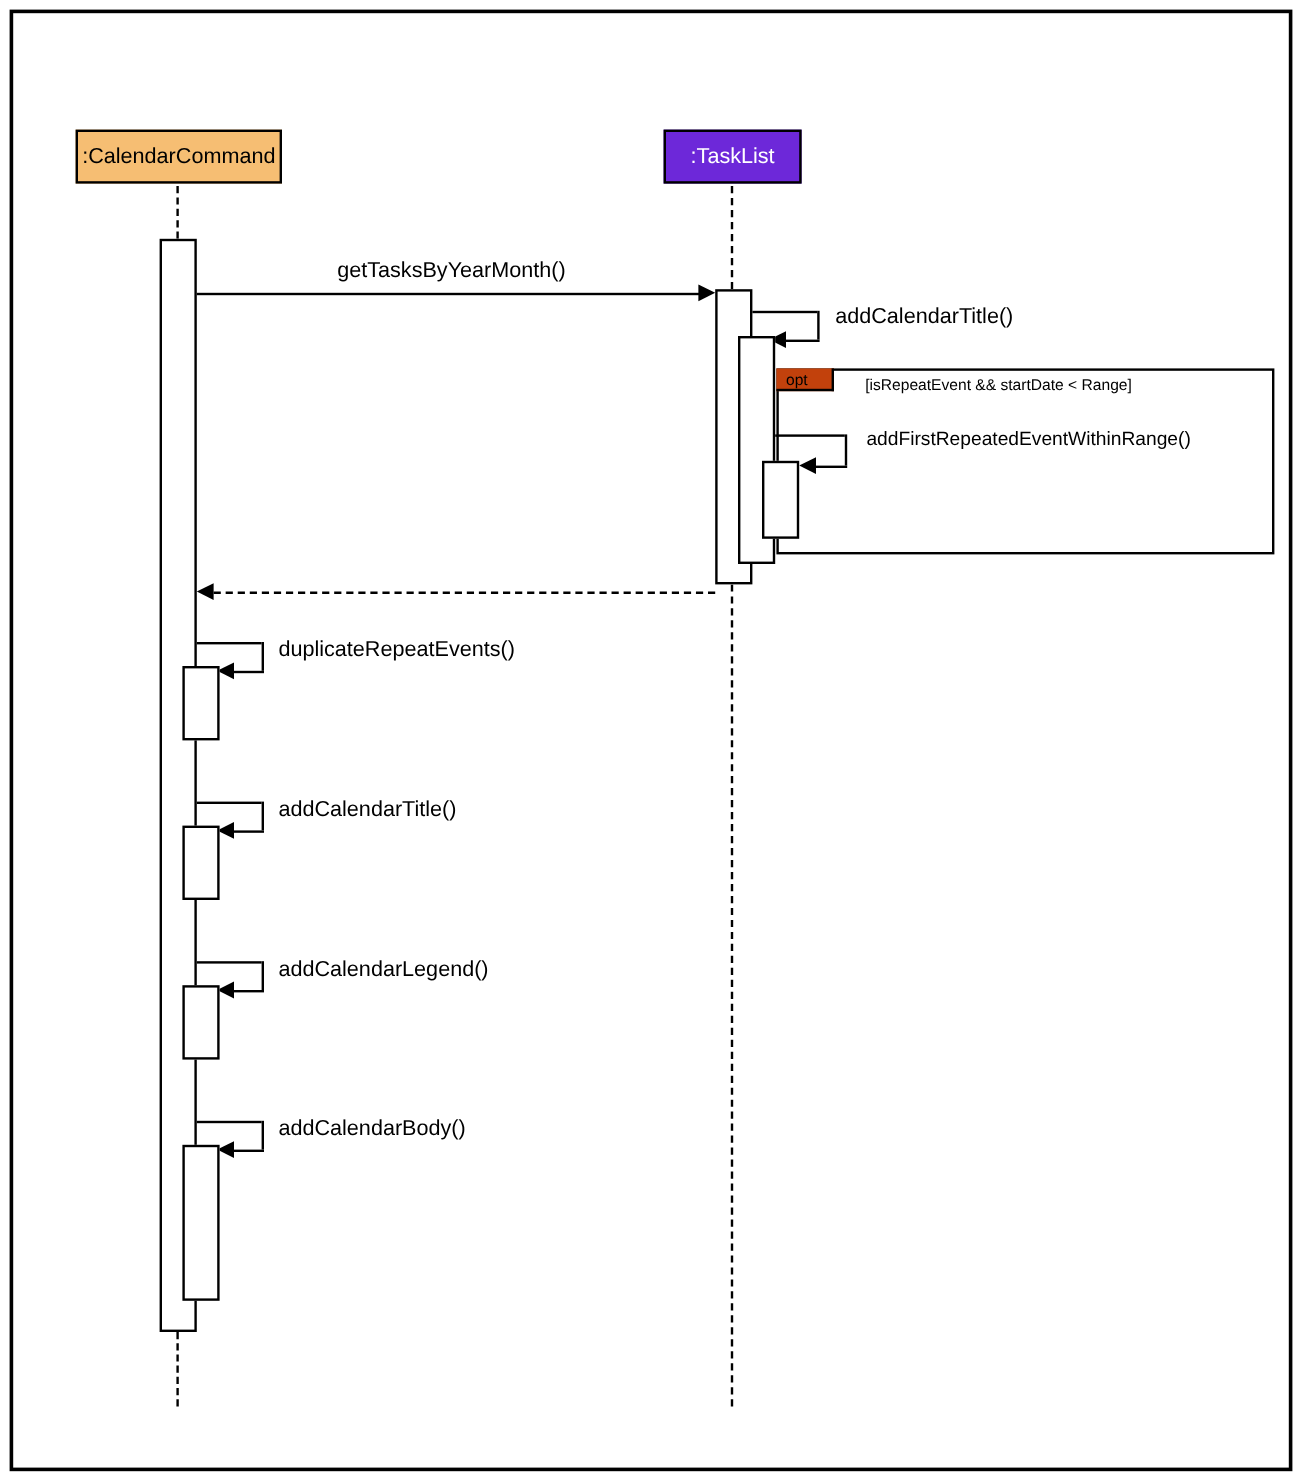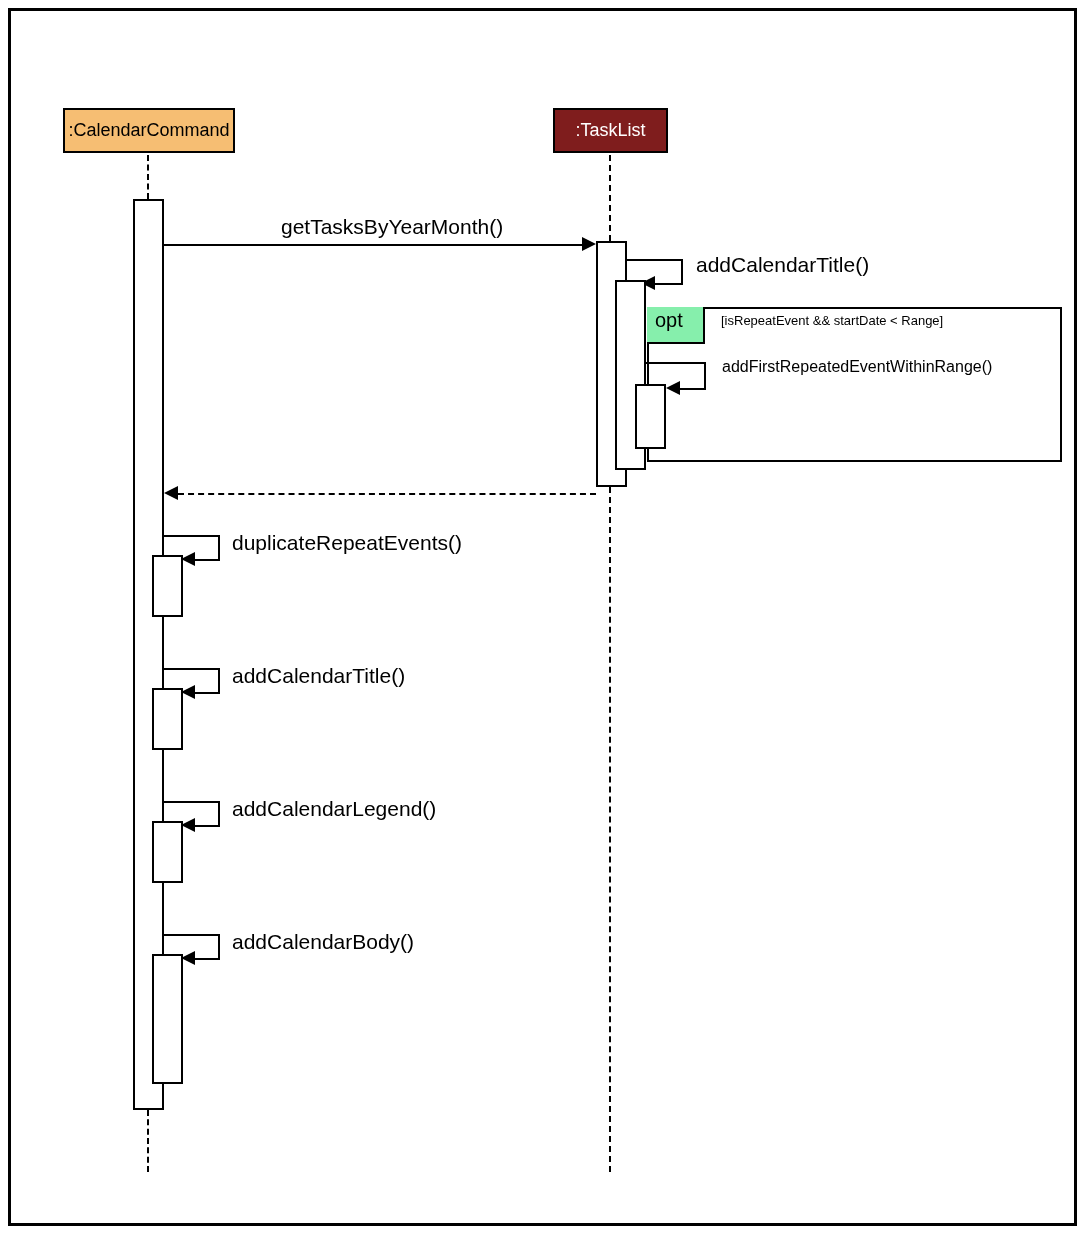--- a/index.html
+++ b/index.html
@@ -2,30 +2,30 @@
 <html><head>
 <meta charset="utf-8">
 <style>
   html,body{margin:0;padding:0;background:#fff;font-family:"Trebuchet MS",Arial,sans-serif}
   #stage{position:relative;width:1087px;height:1234px;background:#fff}
   .frame{position:absolute;border:3px solid #000;box-sizing:border-box}
   .frame-tab{position:absolute;background:#fff;border:3px solid #000;border-top:none;border-left:none;box-sizing:border-box;padding:4px 20px 6px 4px;font-size:22px}
   .frame-tab:after{content:"";position:absolute;right:-3px;bottom:-3px;width:22px;height:22px;background:#fff;border-right:3px solid #000;transform:rotate(45deg);transform-origin:right bottom}
   .lifeline-head{position:absolute;box-sizing:border-box;border:2px solid #000;text-align:center;padding:10px 0;font-size:18px}
   .lifeline-head.orange{background:#f6be73;color:#000}
-  .lifeline-head.pink{background:#7f1d1d;color:#fff}
+  .lifeline-head.pink{background:#6d28d9;color:#fff}
   .dash-v{position:absolute;width:0;border-left:2.5px dashed #000}
   .actv{position:absolute;background:#fff;border:2.5px solid #000;box-sizing:border-box}
   .msg-line{position:absolute;height:0;border-top:2.5px solid #000}
   .msg-line.dashed{border-top-style:dashed}
   .arrow-r{position:absolute;width:0;height:0;border-top:7px solid transparent;border-bottom:7px solid transparent;border-left:14px solid #000}
   .arrow-l{position:absolute;width:0;height:0;border-top:7px solid transparent;border-bottom:7px solid transparent;border-right:14px solid #000}
-  .lbl{position:absolute;font-size:21px;color:#000;white-space:nowrap}
+  .lbl{position:absolute;font-size:18px;color:#000;white-space:nowrap}
   .opt-frame{position:absolute;border:2px solid #000;box-sizing:border-box;background:transparent}
-  .opt-tab{position:absolute;left:-2px;top:-2px;border:2px solid #000;border-top:none;border-left:none;background:#86efac;padding:2px 20px 10px 8px;font-size:20px}
+  .opt-tab{position:absolute;left:-2px;top:-2px;border:2px solid #000;border-top:none;border-left:none;background:#c2410c;padding:2px 20px 0 8px;font-size:13px}
   .selfcall-h{position:absolute;height:0;border-top:2.5px solid #000}
   .selfcall-v{position:absolute;width:0;border-left:2.5px solid #000}
 </style>
 </head>
 <body>
 
 <div id="stage">
 
   <div class="frame" style="left:8px;top:8px;width:1069px;height:1218px"></div>
 

